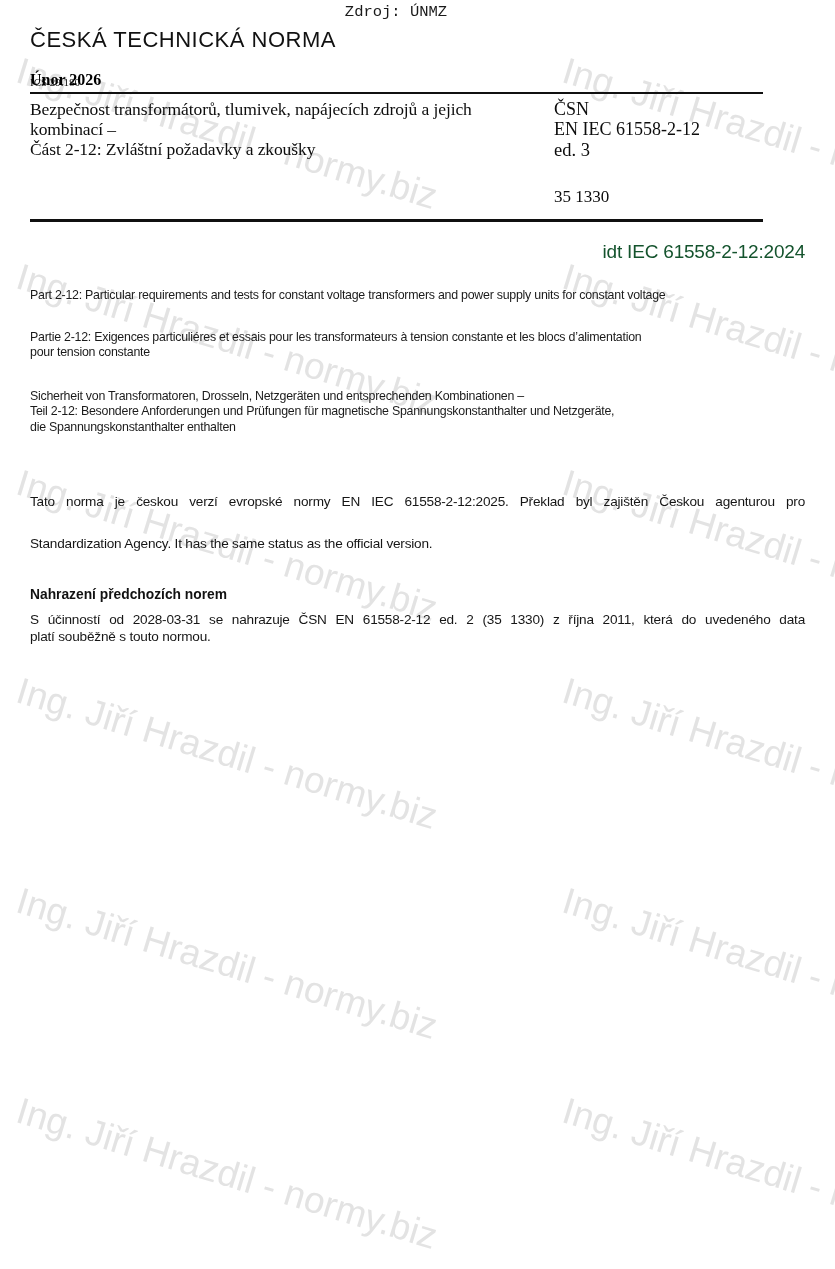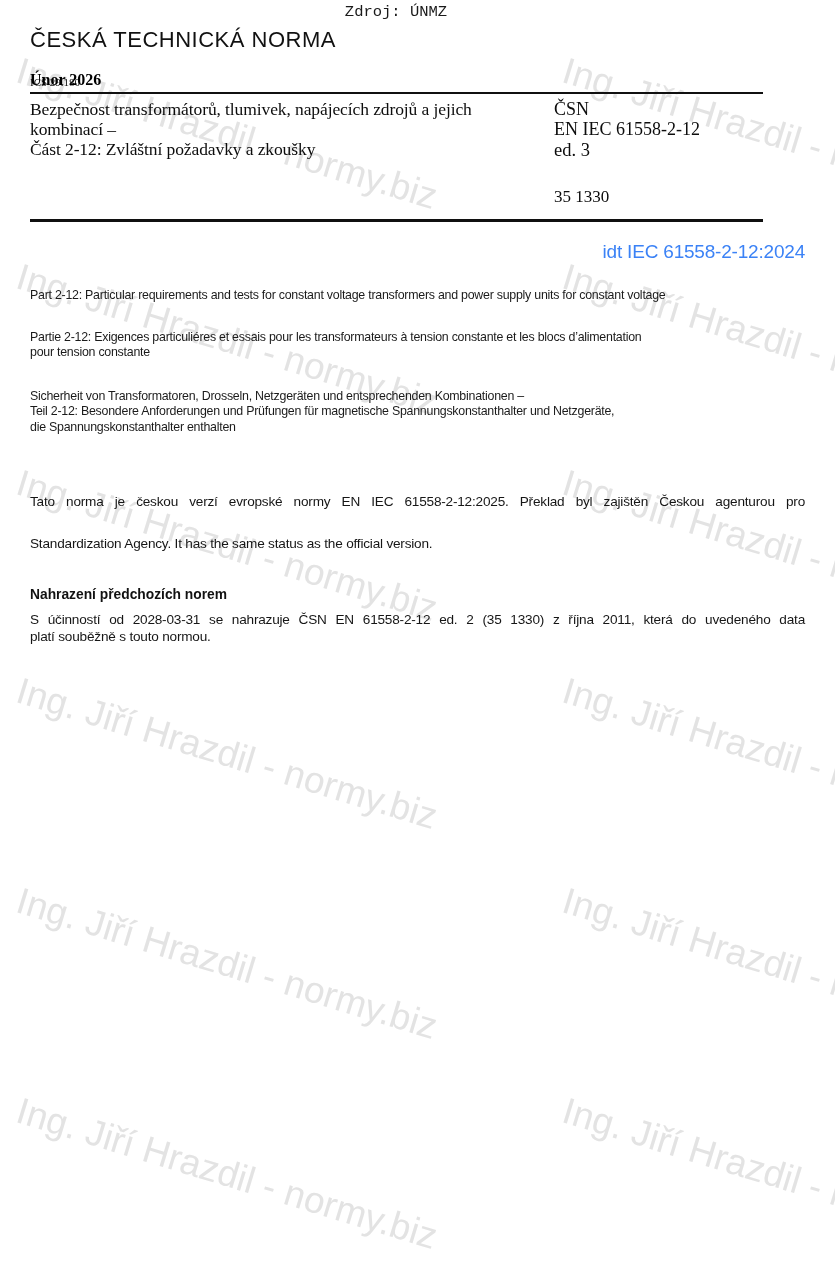--- a/index.html
+++ b/index.html
@@ -26,21 +26,21 @@
   .ics{left:30px; top:76px; font-size:11px; color:#111;}
   .date-row{left:30px; top:71px; width:733px; text-align:left; font-size:16px; font-weight:bold; color:#000;}
   
   .czech-title{left:30px; top:99px; width:515px; font-size:17.5px; line-height:20px; letter-spacing:-0.1px; color:#0d0d0d;}
   .desig{left:554px; top:99px; width:220px; color:#0d0d0d;}
   .desig .d1{position:absolute; top:0;    font-size:18px;}
   .desig .d2{position:absolute; top:20px; font-size:18px;}
   .desig .d3{position:absolute; top:41px; font-size:18.5px;}
   .desig .d4{position:absolute; top:88px; font-size:17px;}
   
-  .idt{left:30px; top:241px; width:775px; text-align:right; font-size:19px; letter-spacing:-0.2px; color:#3b82f6;}
+  .idt{left:30px; top:241px; width:775px; text-align:right; font-size:19px; letter-spacing:-0.2px; color:#14532d;}
   
   .langblock{left:30px; width:785px; font-size:12.4px; line-height:15.3px; letter-spacing:-0.25px; color:#1b1b1b;}
   .lb-en{top:288px;} .lb-fr{top:330px;} .lb-de{top:389px;}
   
   .para{left:30px; width:775px; font-size:13.6px; line-height:16.6px; letter-spacing:-0.2px; color:#161616;}
   .p-cz{top:494px;} .p-en{top:536px;} .p-re{top:612px;}
   .para .just{text-align:justify; text-align-last:justify;}
   .sect-head{left:30px; top:587px; font-size:13.8px; font-weight:bold; color:#111;}
   .footer-line{top:1246px;margin-top:40px;}
 </style>

